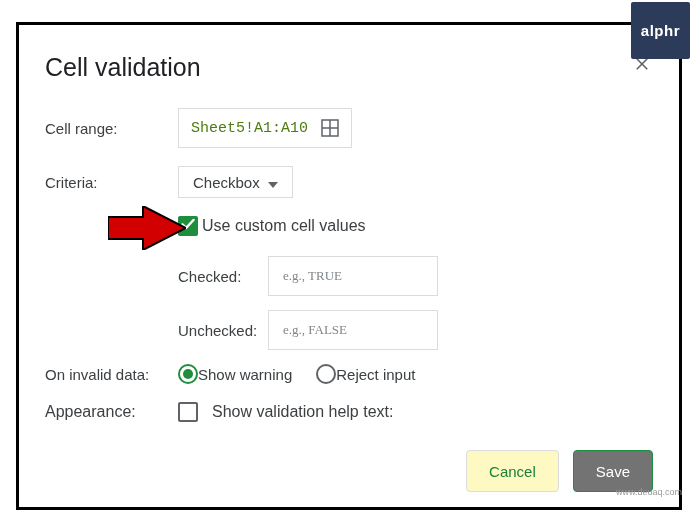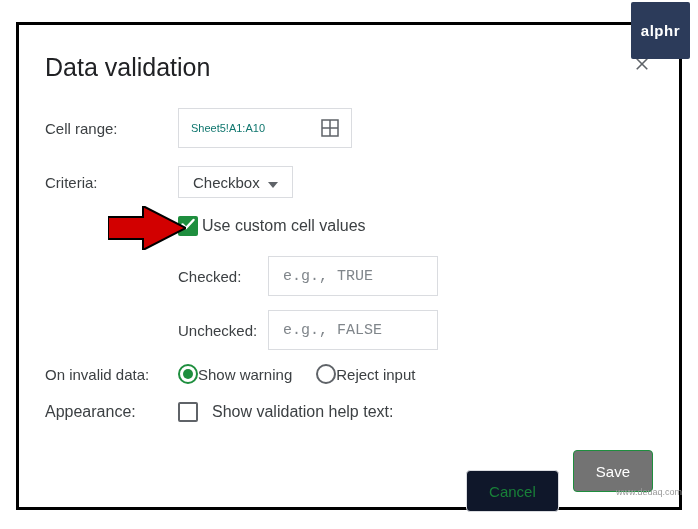--- a/index.html
+++ b/index.html
@@ -74,24 +74,24 @@
       display: flex;
       align-items: center;
       border: 1px solid #dadce0;
       height: 40px;
       padding: 0 12px;
       gap: 10px;
     }
     .text-input {
       border: none;
       outline: none;
-      font-size: 11px;
-      color: #0f766e;
+      font-size: 15px;
+      color: #4d7c0f;
       width: 120px;
-      font-family: Liberation Sans, sans-serif;
+      font-family: Liberation Mono, monospace;
     }
     .text-input::placeholder { color: #80868b; }
     .grid-icon { color: #5f6368; }
     .grid-icon svg { width: 18px; height: 18px; display: block; }
     .dropdown {
       border: 1px solid #dadce0;
       height: 32px;
       padding: 8px 14px;
       display: flex;
       align-items: center;
@@ -133,24 +133,24 @@
     }
     .sub-label {
       width: 90px;
       font-size: 15px;
       color: #3c4043;
     }
     .value-input {
       border: 1px solid #dadce0;
       height: 40px;
       padding: 0 14px;
-      font-size: 15px;
+      font-size: 13px;
       outline: none;
       width: 170px;
-      font-family: Liberation Mono, monospace;
+      font-family: Liberation Serif, serif;
       color: #3c4043;
     }
     .value-input::placeholder { color: #80868b; }
     .radio-group {
       display: flex;
       align-items: center;
       gap: 24px;
     }
     .radio-item {
       display: flex;
@@ -195,24 +195,23 @@
     .btn {
       height: 42px;
       padding: 0 22px;
       font-size: 15px;
       border-radius: 4px;
       cursor: pointer;
       font-family: inherit;
       font-weight: 500;
     }
     .btn-outline {
-      background: #0f172a;
+      background: #fef9c3;
       border: 1px solid #dadce0;
       color: #188038;
-      margin-top: 20px;
     }
     .btn-primary {
       background: #737373;
       border: 1px solid #1e8e3e;
       color: #fff;
     }
     .arrow-annotation {
       position: absolute;
       left: -70px;
       top: -10px;
@@ -220,21 +219,21 @@
     .arrow-annotation svg { width: 78px; height: 44px; }
   </style>
 </head>
 <body>
 
 <div class="logo-badge">alphr</div>
 <div class="watermark">www.deuaq.com</div>
 
 <div class="dialog">
   <div class="dialog-header">
-    <h1 class="dialog-title">Data validation</h1>
+    <h1 class="dialog-title">Cell validation</h1>
     <div class="close-btn">
       <span>
         <svg viewBox="0 0 24 24" fill="none" stroke="currentColor" stroke-width="2.2">
           <line x1="5" y1="5" x2="19" y2="19"></line>
             <line x1="19" y1="5" x2="5" y2="19"></line>
         </svg>
       </span>
     </div>
   </div>
 

